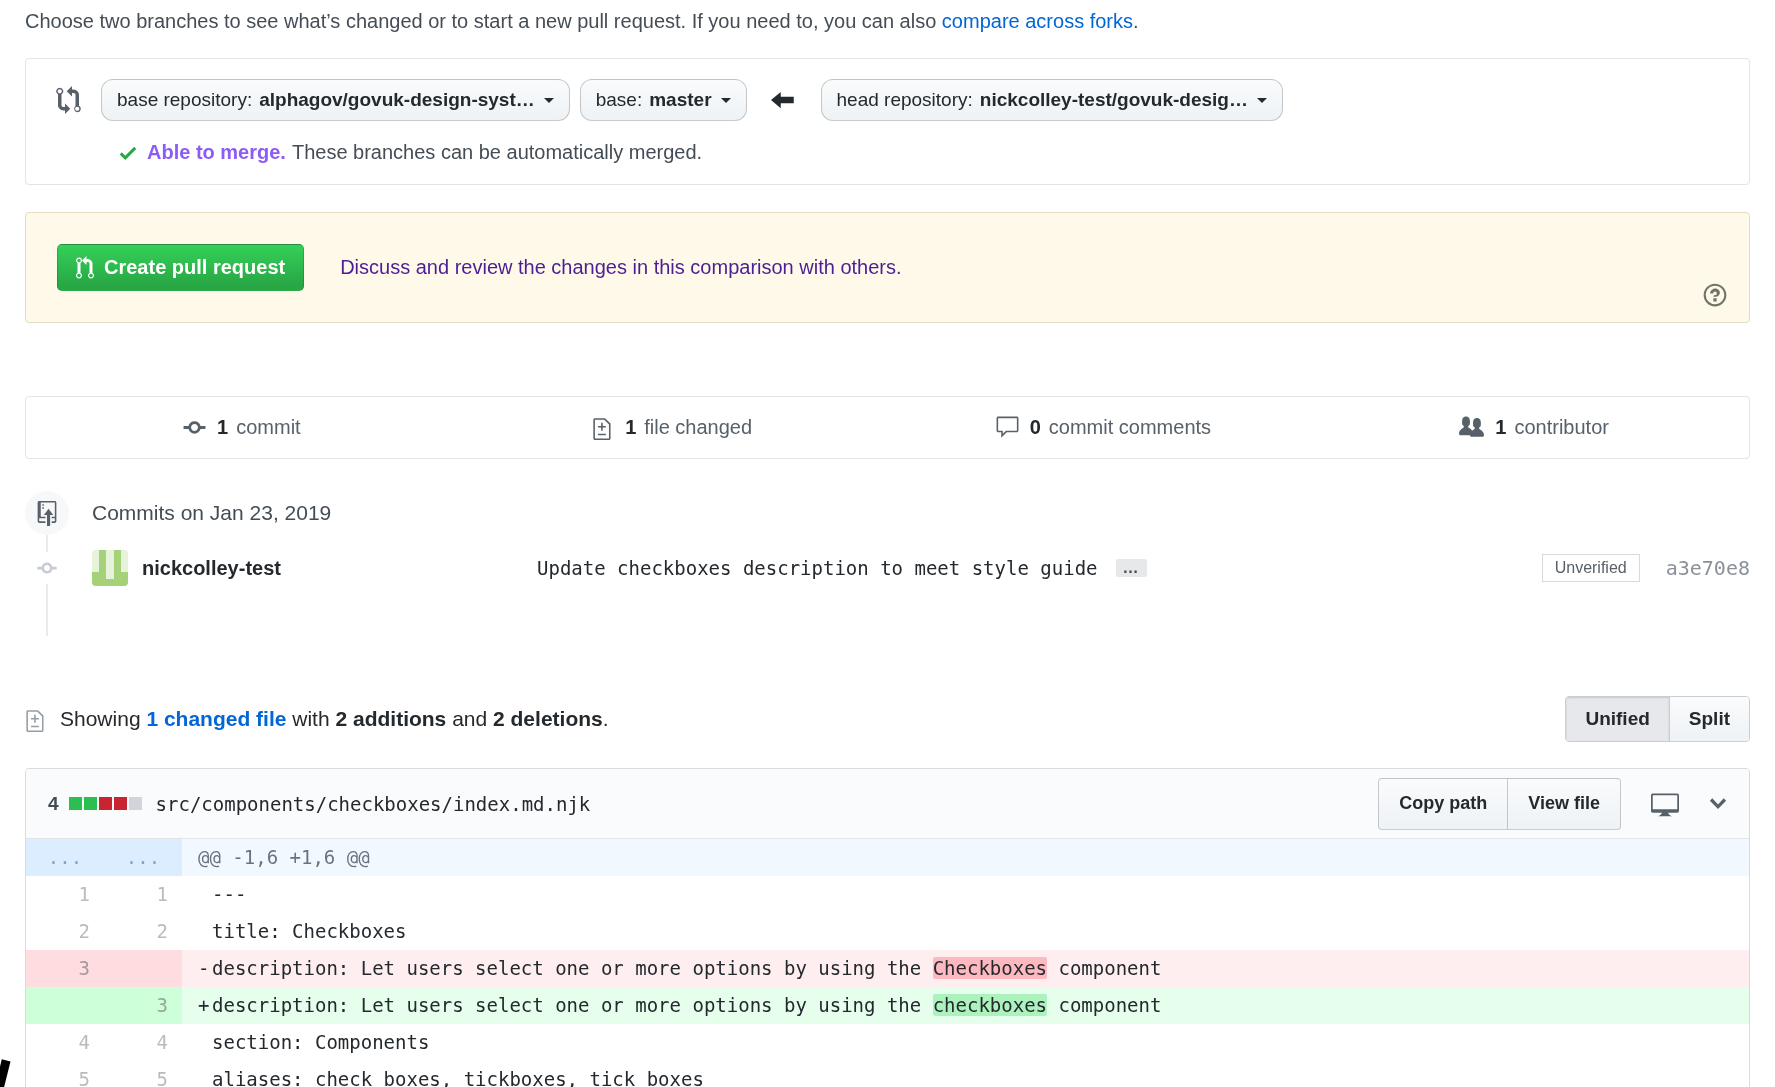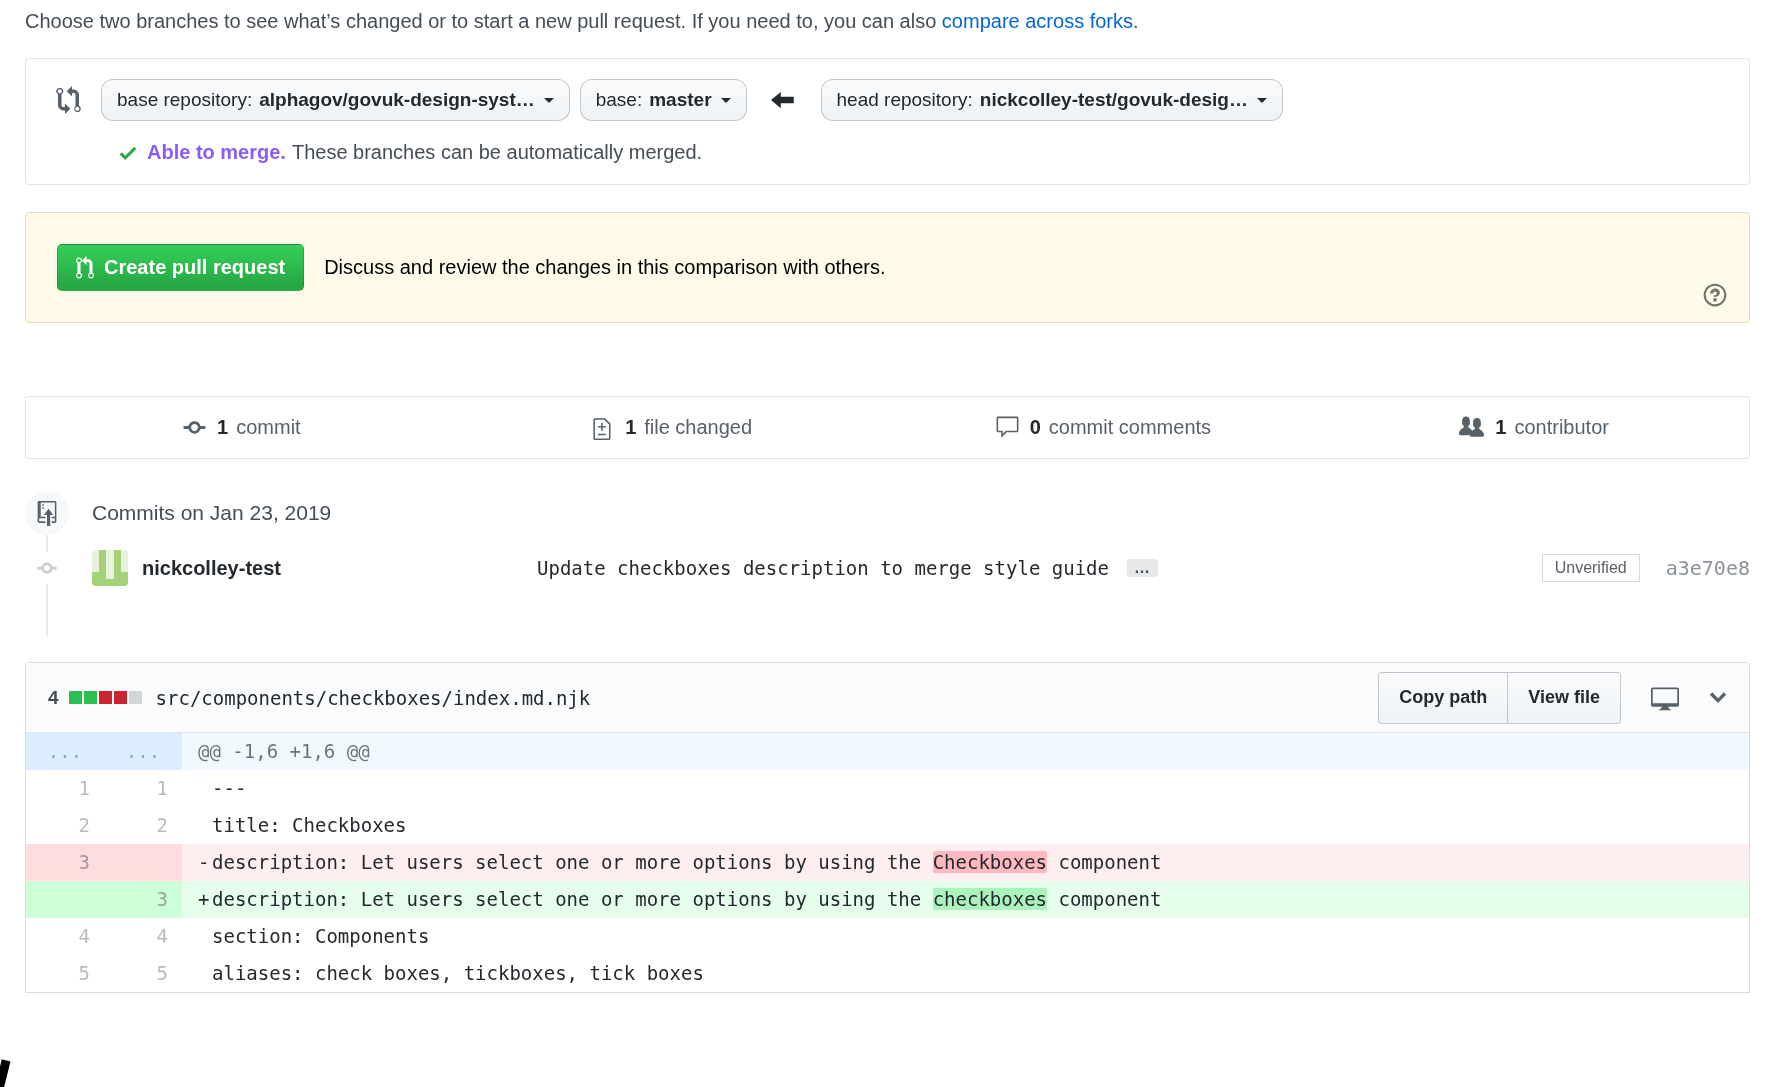--- a/index.html
+++ b/index.html
@@ -30,21 +30,21 @@
   .merge-status .check { color:#28a745; margin-right:8px; }
   .merge-status b { color:#8b5cf6; margin-right:6px; }
 
   
   .pr-banner { margin-top:27px; background:#fff9ea; border:1px solid #e3dcc4; border-radius:4px;
                padding:31px 16px 31px 31px; display:flex; align-items:center; position:relative; }
   .btn-green { display:inline-flex; align-items:center; gap:10px; height:47px; padding:0 18px;
                background:linear-gradient(-180deg,#34d058 0%,#28a745 90%);
                border:1px solid rgba(27,31,35,.2); border-radius:5px;
                color:#fff; font-size:20px; font-weight:bold; cursor:pointer; }
-  .pr-banner .desc { font-size:20px; color:#000000; margin-left:20px; }
+  .pr-banner .desc { font-size:20px; color:#4c1d95; margin-left:36px; }
   .banner-help { position:absolute; right:22px; bottom:14px; color:#6e7468; cursor:pointer; }
 
   
   .stats-bar { margin-top:73px; border:1px solid #e1e4e8; border-radius:4px; height:63px;
                display:flex; align-items:stretch; }
   .stat { flex:1 1 0; display:flex; align-items:center; justify-content:center; gap:8px;
           font-size:20px; color:#586069; cursor:pointer; }
   .stat .octicon { color:#586069; margin-right:2px; }
   .stat b { color:#24292e; }
 
@@ -244,29 +244,41 @@
             <rect x="1" y="0" width="1" height="1"></rect>
               <rect x="3" y="0" width="1" height="1"></rect>
             <rect x="1" y="1" width="1" height="2"></rect>
               <rect x="3" y="1" width="1" height="2"></rect>
             <rect x="0" y="3" width="5" height="2"></rect>
           </g>
           <rect x="2" y="3" width="1" height="1" fill="#e7f2da"></rect>
         </svg>
         <span class="commit-author">nickcolley-test</span>
       </div>
-      <span class="commit-msg mono">Update checkboxes description to merge style guide</span>
+      <span class="commit-msg mono">Update checkboxes description to meet style guide</span>
       <button class="ellipsis-btn">…</button>
       <div class="commit-right">
         <span class="badge-unverified">Unverified</span>
         <span class="commit-sha mono">a3e70e8</span>
       </div>
     </div>
   </div>
 
+  <div class="files-bar">
+    <span class="octicon">
+      <svg width="23" height="25" viewBox="0 0 13 16" fill="currentColor">
+          <path d="M6 7h2v1H6v2H5V8H3V7h2V5h1v2zm-3 6h5v-1H3v1zM7.5 2L11 5.5V15c0 .55-.45 1-1 1H1c-.55 0-1-.45-1-1V3c0-.55.45-1 1-1h6.5zM10 6L7 3H1v12h9V6z"></path>
+        </svg>
+    </span>
+    <p class="files-text"><span>Showing </span><a>1 changed file</a><span> with </span><b>2 additions</b><span> and </span><b>2 deletions</b><span>.</span></p>
+    <div class="seg-group">
+      <button class="seg-btn selected">Unified</button>
+      <button class="seg-btn">Split</button>
+    </div>
+  </div>
 
   <div class="diff-box">
     <div class="file-header">
       <b class="changes-count">4</b>
       <span class="diffstat">
         <span class="ds-green"></span>
           <span class="ds-green"></span>
           <span class="ds-red"></span>
           <span class="ds-red"></span>
           <span class="ds-gray"></span>

